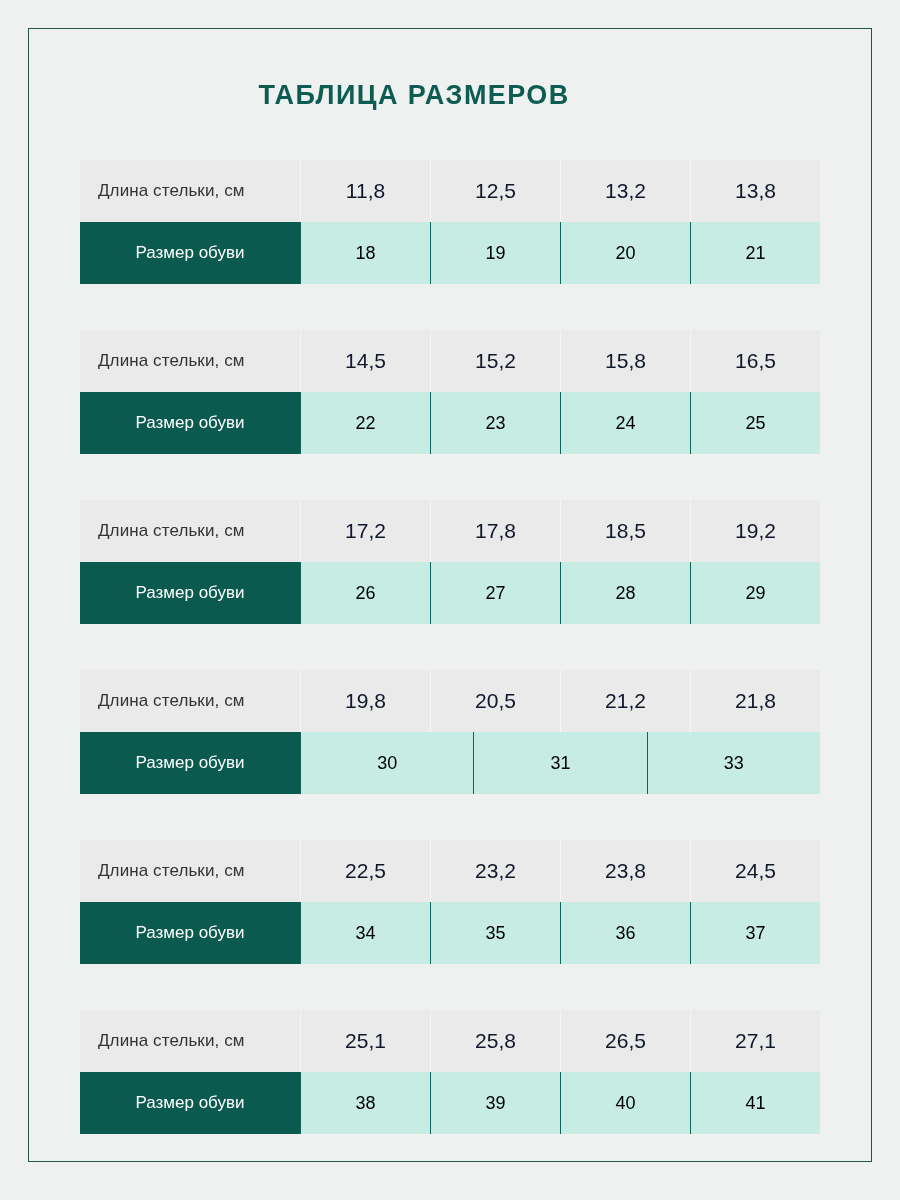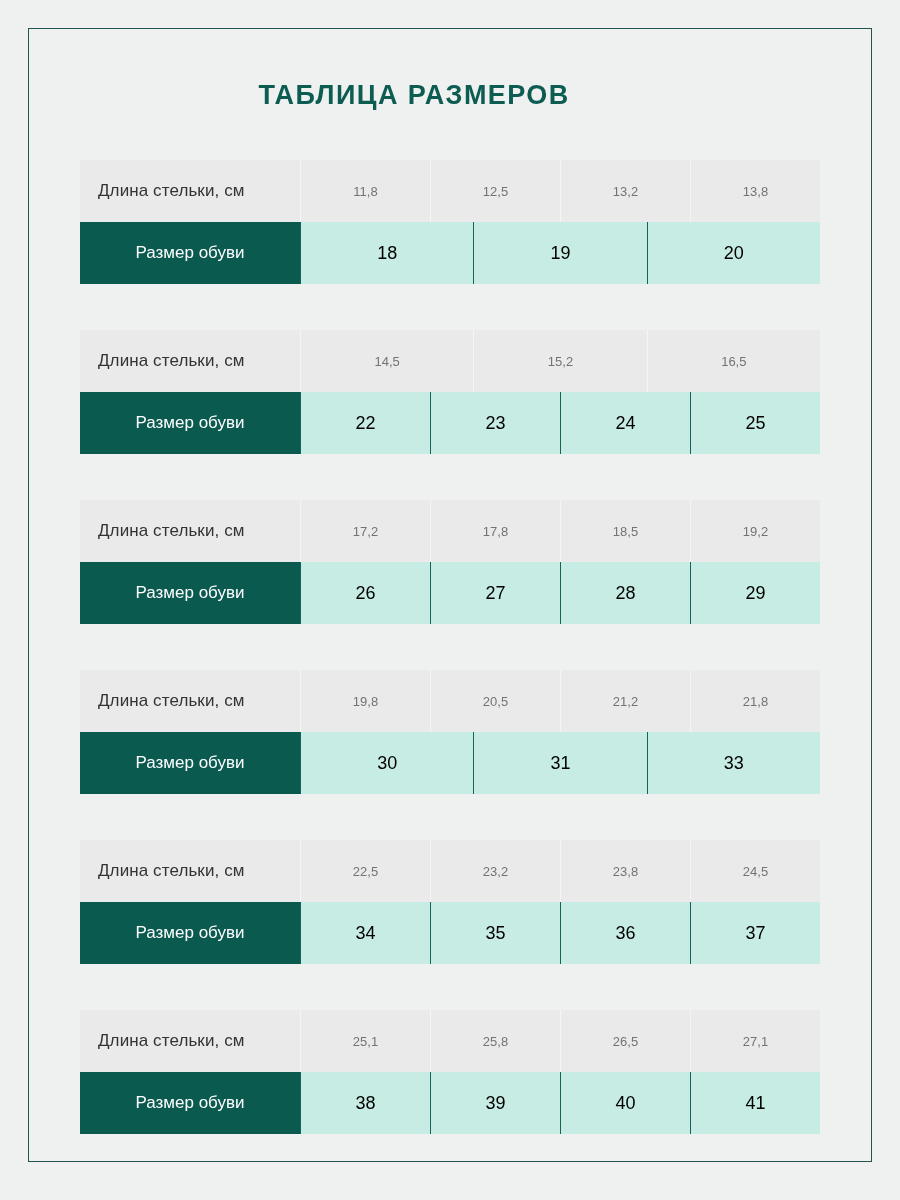--- a/index.html
+++ b/index.html
@@ -85,22 +85,22 @@
     box-sizing: border-box;
     color: #333333;
     font-size: 17px;
     letter-spacing: 0.1px;
   }
   .row-length .cell-value {
     flex: 1 1 0;
     display: flex;
     align-items: center;
     justify-content: center;
-    color: #737373;
-    font-size: 13px;
+    color: #0f172a;
+    font-size: 21px;
     border-left: 1.5px solid #f5f5f5;
     box-sizing: border-box;
   }
 
   
   .row-size {
     height: 62px;
   }
   .row-size .cell-label {
     width: 220px;
@@ -143,27 +143,29 @@
             <div class="cell-value">11,8</div>
             <div class="cell-value">12,5</div>
             <div class="cell-value">13,2</div>
             <div class="cell-value">13,8</div>
           </div>
           <div class="row row-size">
             <div class="cell-label">Размер обуви</div>
             <div class="cell-value">18</div>
             <div class="cell-value">19</div>
             <div class="cell-value">20</div>
+            <div class="cell-value">21</div>
           </div>
         </div>
         <div class="size-block">
           <div class="row row-length">
             <div class="cell-label">Длина стельки, см</div>
             <div class="cell-value">14,5</div>
             <div class="cell-value">15,2</div>
+            <div class="cell-value">15,8</div>
             <div class="cell-value">16,5</div>
           </div>
           <div class="row row-size">
             <div class="cell-label">Размер обуви</div>
             <div class="cell-value">22</div>
             <div class="cell-value">23</div>
             <div class="cell-value">24</div>
             <div class="cell-value">25</div>
           </div>
         </div>

